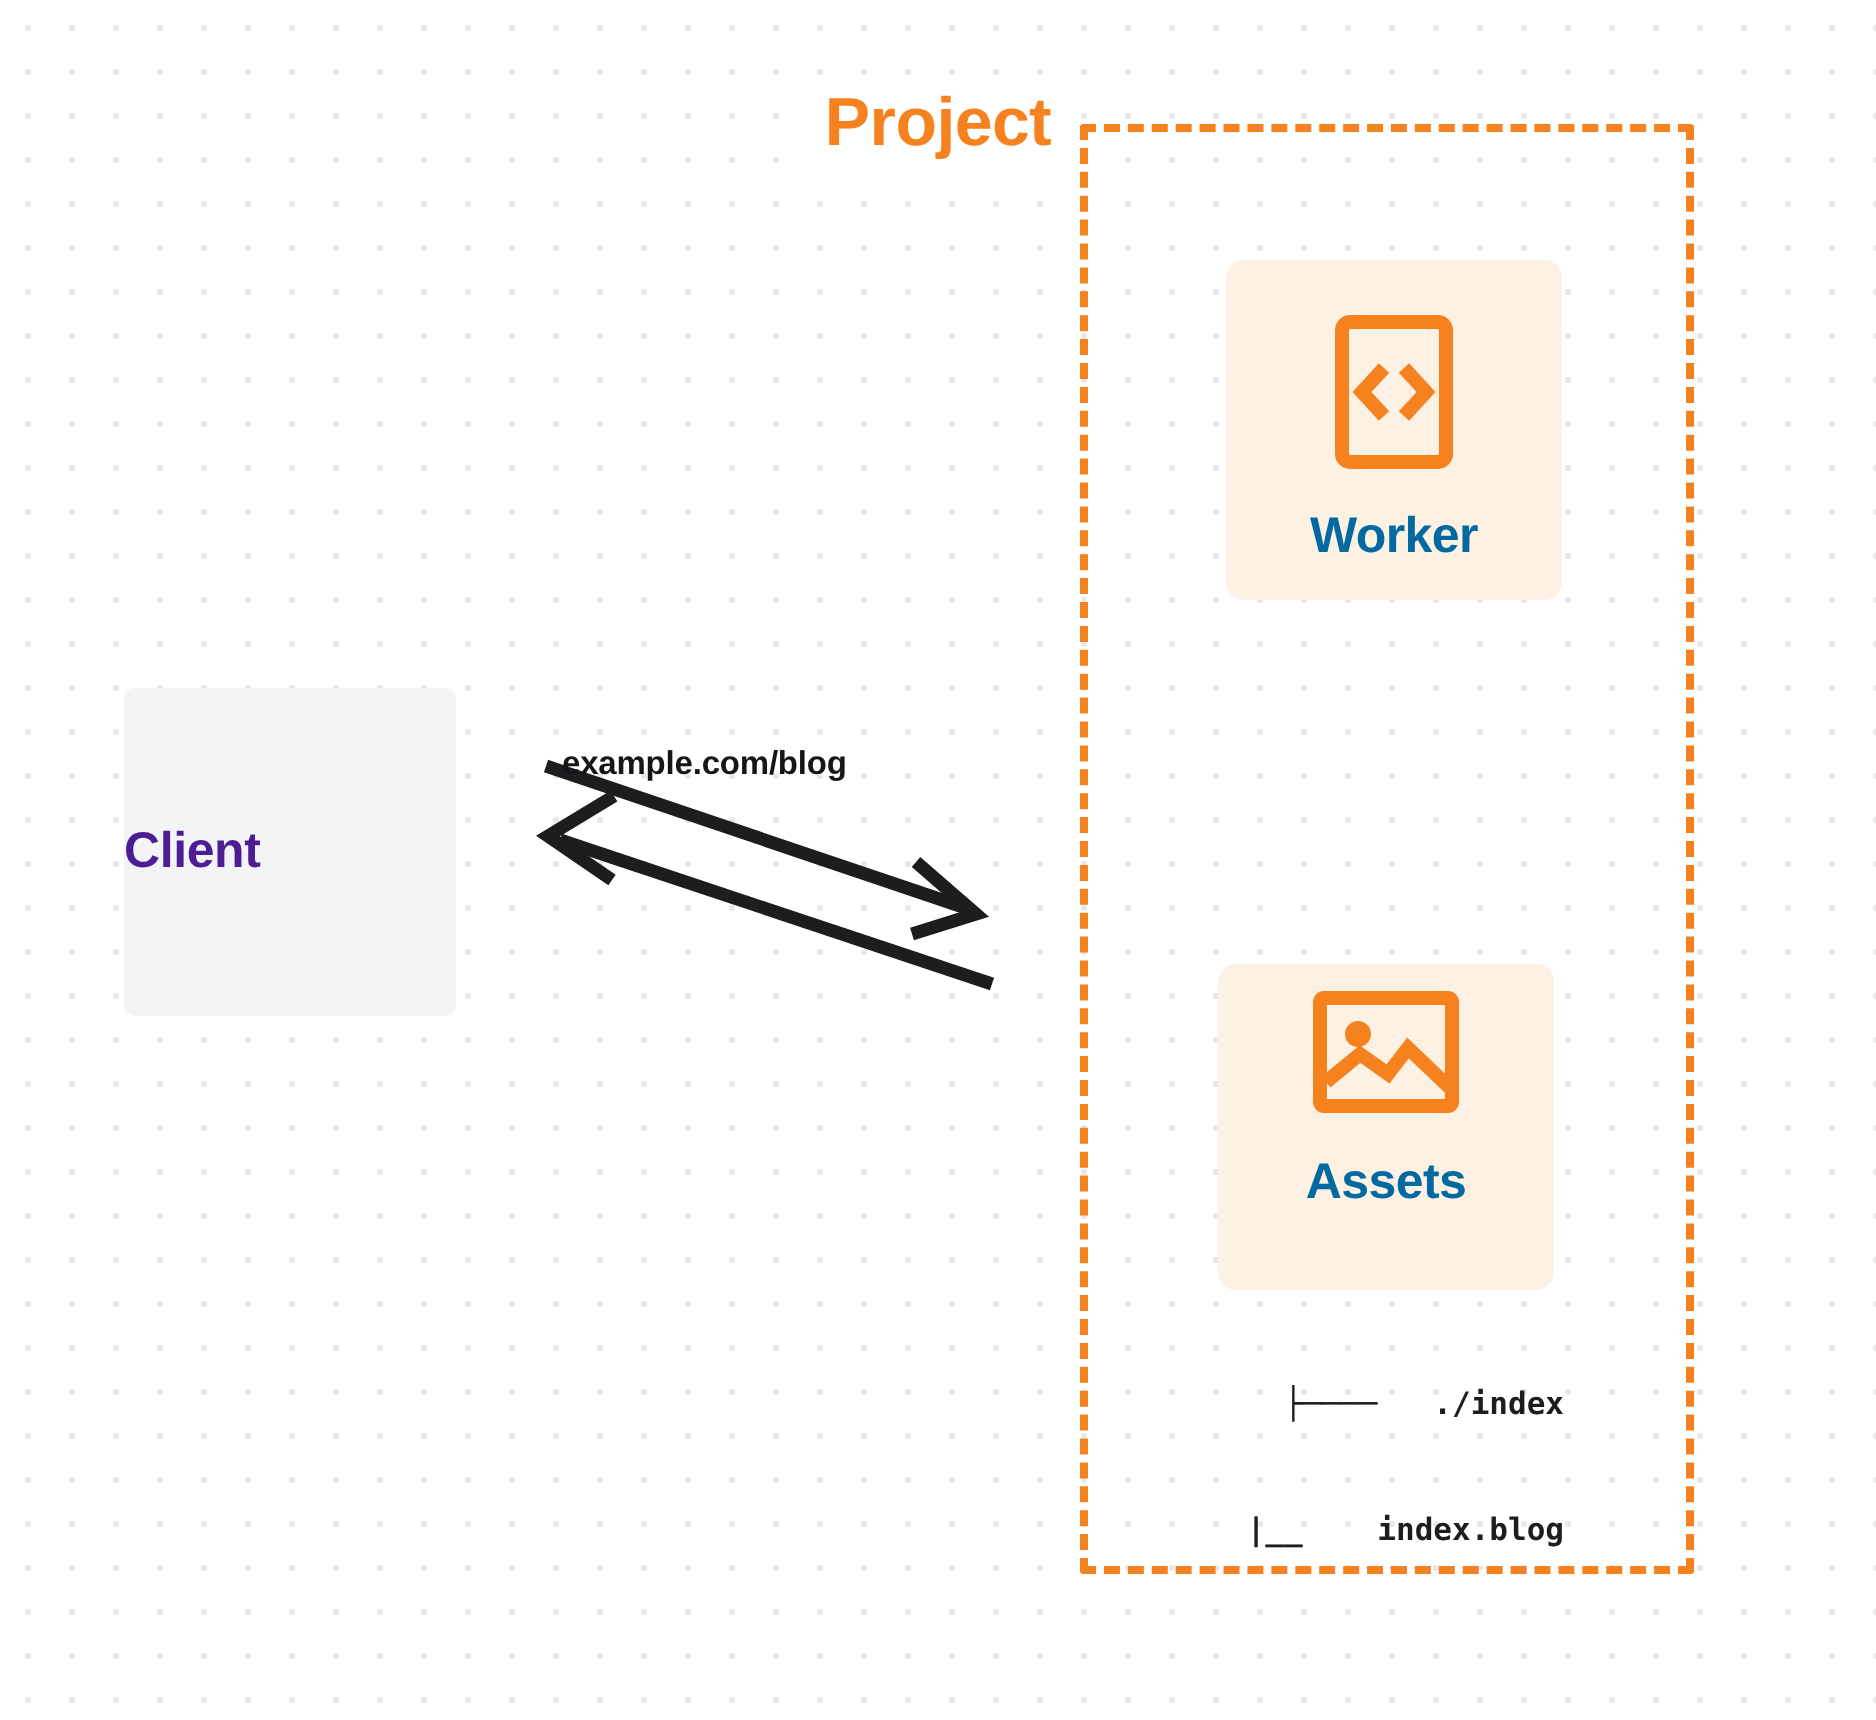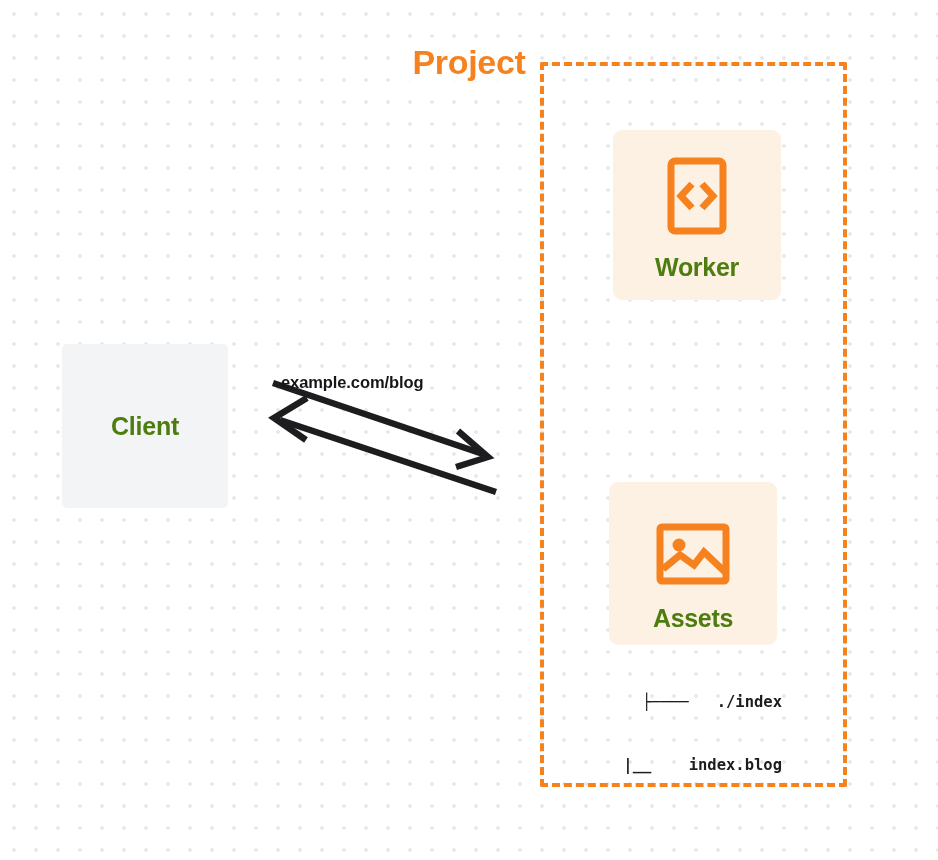--- a/index.html
+++ b/index.html
@@ -29,24 +29,24 @@
     width: 166px;
     height: 164px;
     background: #f3f4f6;
     border-radius: 5px;
   }
   #client-label {
     position: absolute;
     left: 0; right: 0;
     top: 50%;
     transform: translateY(-50%);
-    text-align: center;
+    text-align: left;
     font-size: 25px;
     font-weight: 700;
-    color: #4d7c0f;
+    color: #4c1d95;
     letter-spacing: -0.2px;
   }
 
   
   #arrows {
     position: absolute;
     left: 250px;
     top: 325px;
     width: 270px;
     height: 190px;
@@ -103,30 +103,30 @@
   #worker-card {
     left: 613px;
     top: 130px;
     height: 170px;
     padding-top: 27px;
   }
   #assets-card {
     left: 609px;
     top: 482px;
     height: 163px;
-    padding-top: 40px;
+    padding-top: 12px;
   }
   .service-icon {
     display: block;
   }
   .service-label {
     margin-top: 14px;
     font-size: 25px;
     font-weight: 700;
-    color: #4d7c0f;
+    color: #0369a1;
     letter-spacing: -0.3px;
   }
 
   
   #file-tree {
     position: absolute;
     left: 586px;
     top: 650px;
     width: 196px;
     font-family: "DejaVu Sans Mono", monospace;

